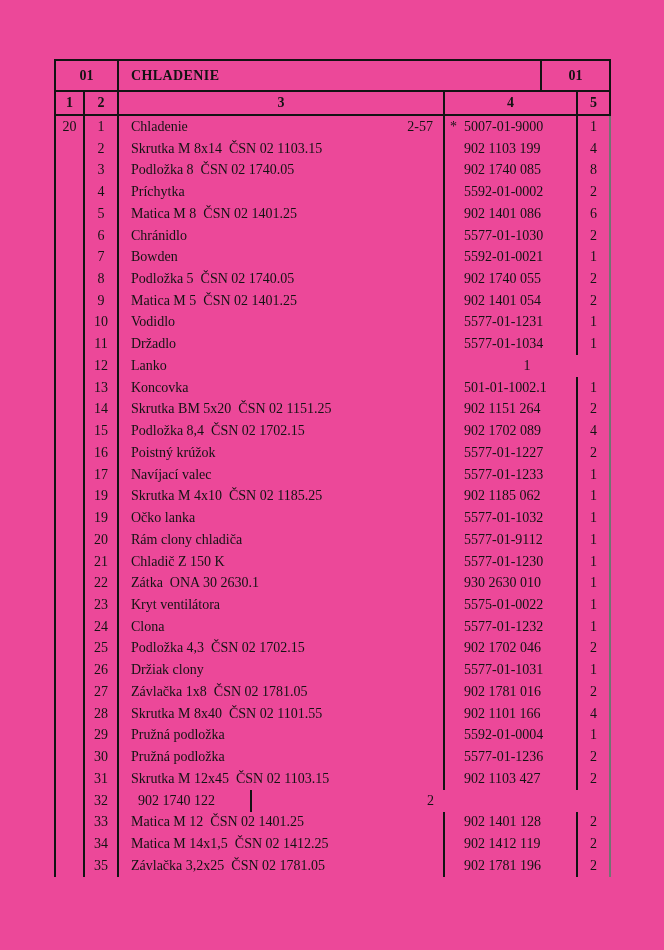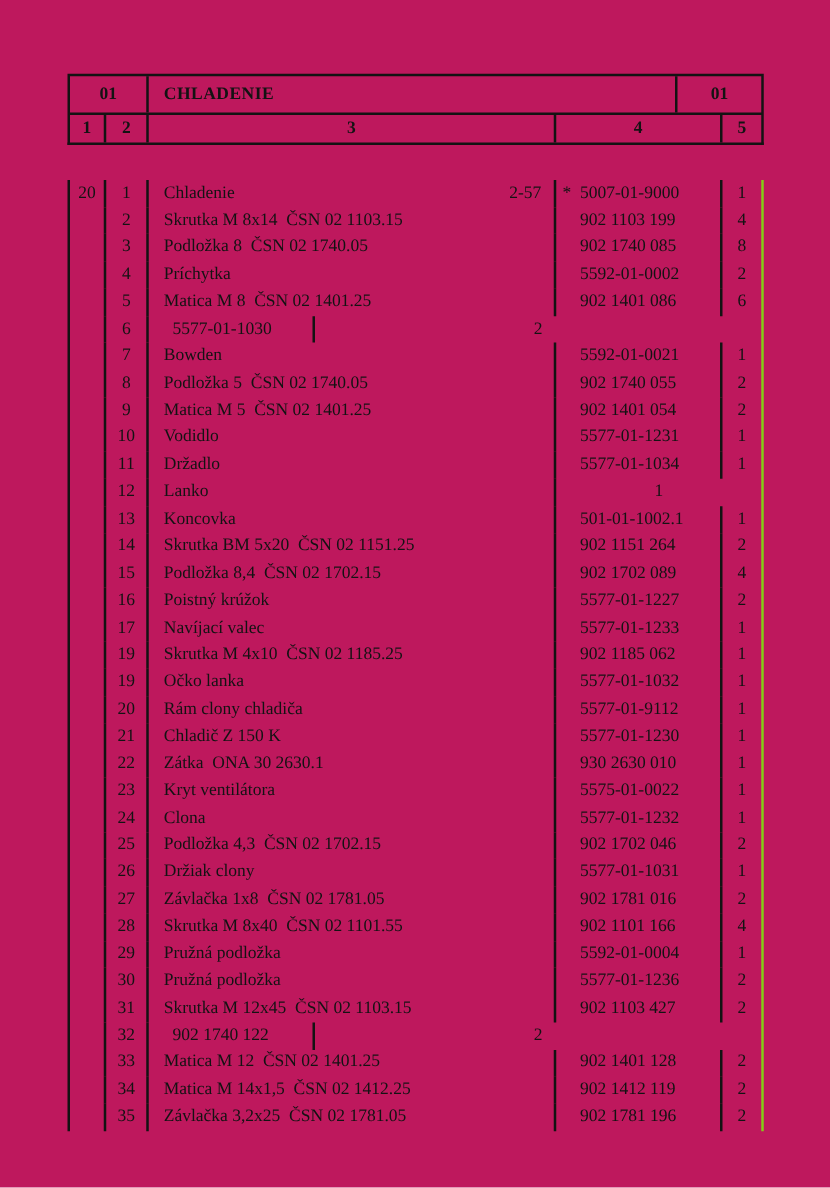--- a/index.html
+++ b/index.html
@@ -2,38 +2,38 @@
 <html lang="sk"><head>
 <meta charset="utf-8">
 <style>
   * { margin: 0; padding: 0; box-sizing: border-box; }
   html, body { background: #ffffff; }
   body {
     width: 664px; height: 950px;
     font-family: "Liberation Serif", "DejaVu Serif", serif;
     color: #131313;
   }
-  .page { position: relative; width: 664px; height: 950px; background: #be185d; overflow: hidden; padding-left: 32px; }
+  .page { position: relative; width: 664px; height: 950px; background: #ec4899; overflow: hidden; padding-left: 32px; }
 
   .parts-table { position: absolute; left: 54px; top: 59px; width: 557px; }
 
   
   .title-row { display: flex; height: 33px; border: 2px solid #131313; font-weight: bold; font-size: 14px; }
   .tl { width: 63px;  border-right: 2px solid #131313; display: flex; align-items: center; justify-content: center; }
   .tm { flex: 1;      border-right: 2px solid #131313; display: flex; align-items: center; padding-left: 12px; letter-spacing: 0.4px; }
   .trc { width: 67px; display: flex; align-items: center; justify-content: center; }
 
   
   .header-row { display: flex; height: 24px; border-left: 2px solid #131313; border-right: 2px solid #131313; border-bottom: 2px solid #131313; font-weight: bold; font-size: 14px; }
   .h { display: flex; align-items: center; justify-content: center; border-right: 2px solid #131313; }
   .h1 { width: 29px; } .h2 { width: 34px; } .h3 { width: 326px; } .h4 { width: 133px; }
   .h5 { flex: 1; border-right: none; }
 
   
-  .data-rows { border-left: 2px solid #131313; border-right: 2px solid #84cc16; margin-top: 28px; }
+  .data-rows { border-left: 2px solid #131313; border-right: 2px solid #737373; }
   .data-row { display: flex; height: 21.742px; font-size: 14px; }
   .c  { border-right: 2px solid #131313; display: flex; align-items: center; overflow: hidden; }
   .c1 { width: 29px;  justify-content: center; }
   .c2 { width: 34px;  justify-content: center; }
   .c3 { width: 326px; justify-content: space-between; padding: 0 10px 0 12px; }
   .c3 span { white-space: pre; }
   .c4 { width: 133px; position: relative; padding-left: 19px; }
   .c5 { flex: 1; border-right: none; justify-content: center; }
   .star { position: absolute; left: 5px; top: 50%; transform: translateY(-50%); }
 </style>
@@ -124,20 +124,24 @@
     <div class="c c4">
       <span class="star"></span>
       <span>902 1401 086</span>
     </div>
     <div class="c c5">6</div>
   </div>
 
   <div class="data-row">
     <div class="c c1"></div>
     <div class="c c2">6</div>
+    <div class="c c3">
+      <span>Chránidlo</span>
+      <span></span>
+    </div>
     <div class="c c4">
       <span class="star"></span>
       <span>5577-01-1030</span>
     </div>
     <div class="c c5">2</div>
   </div>
 
   <div class="data-row">
     <div class="c c1"></div>
     <div class="c c2">7</div>

